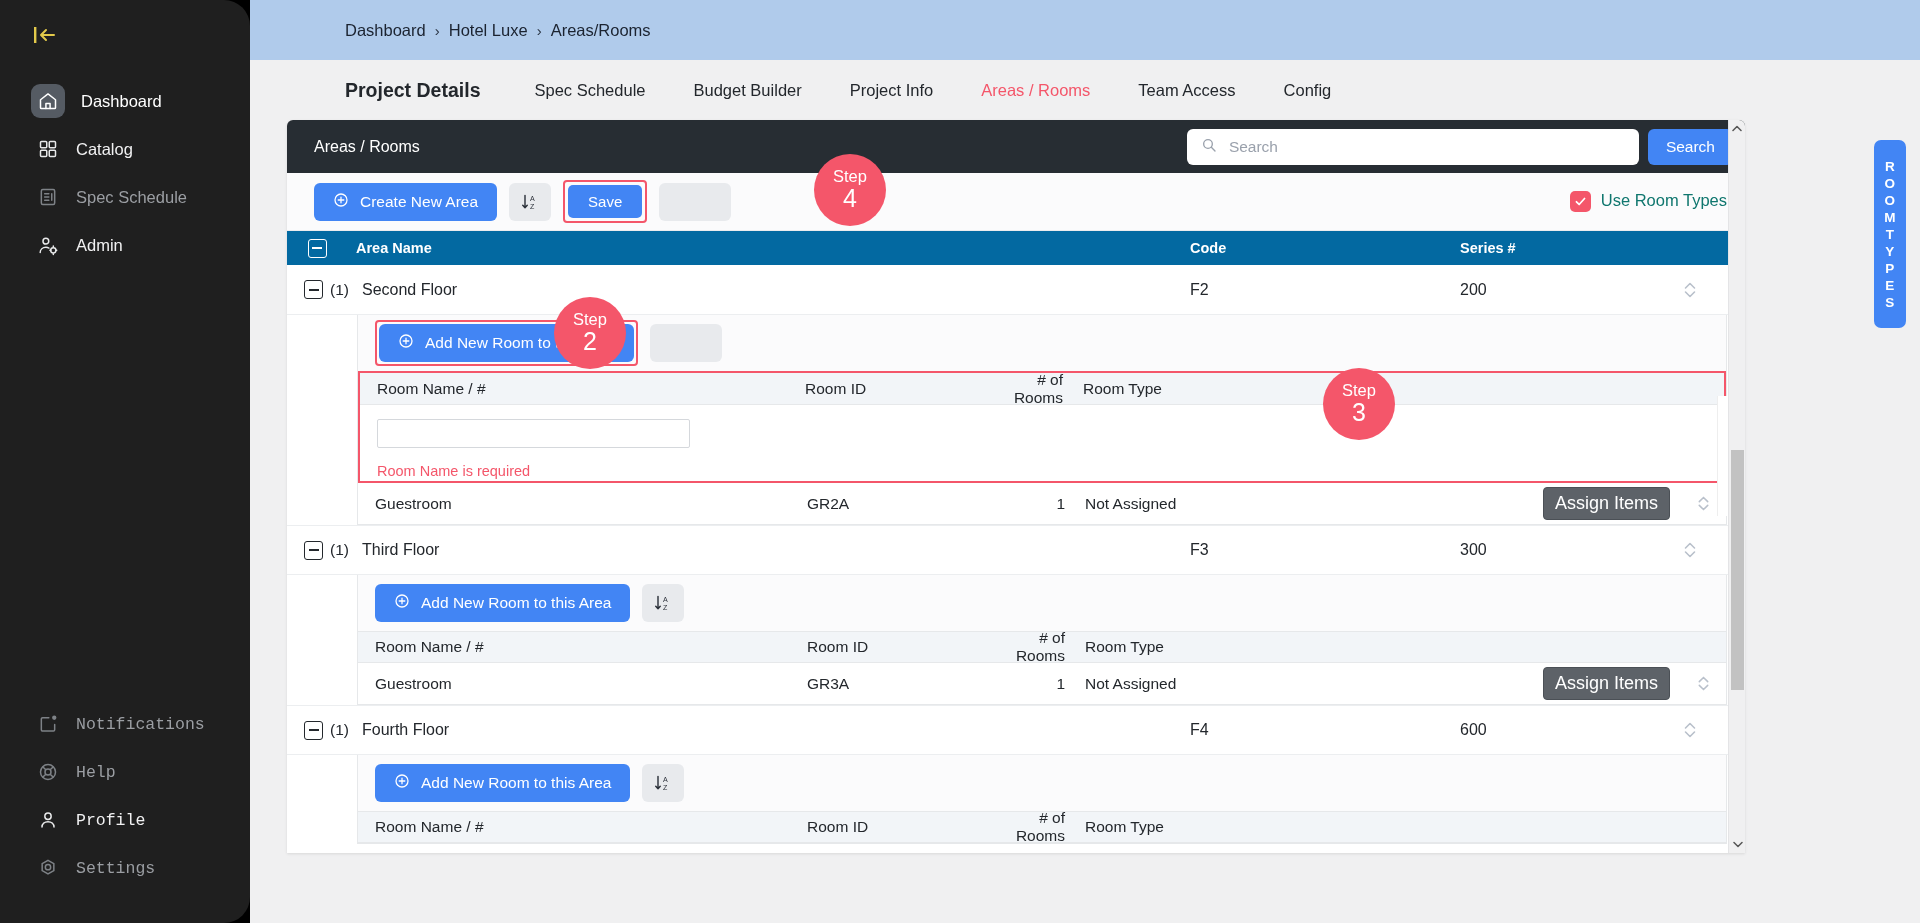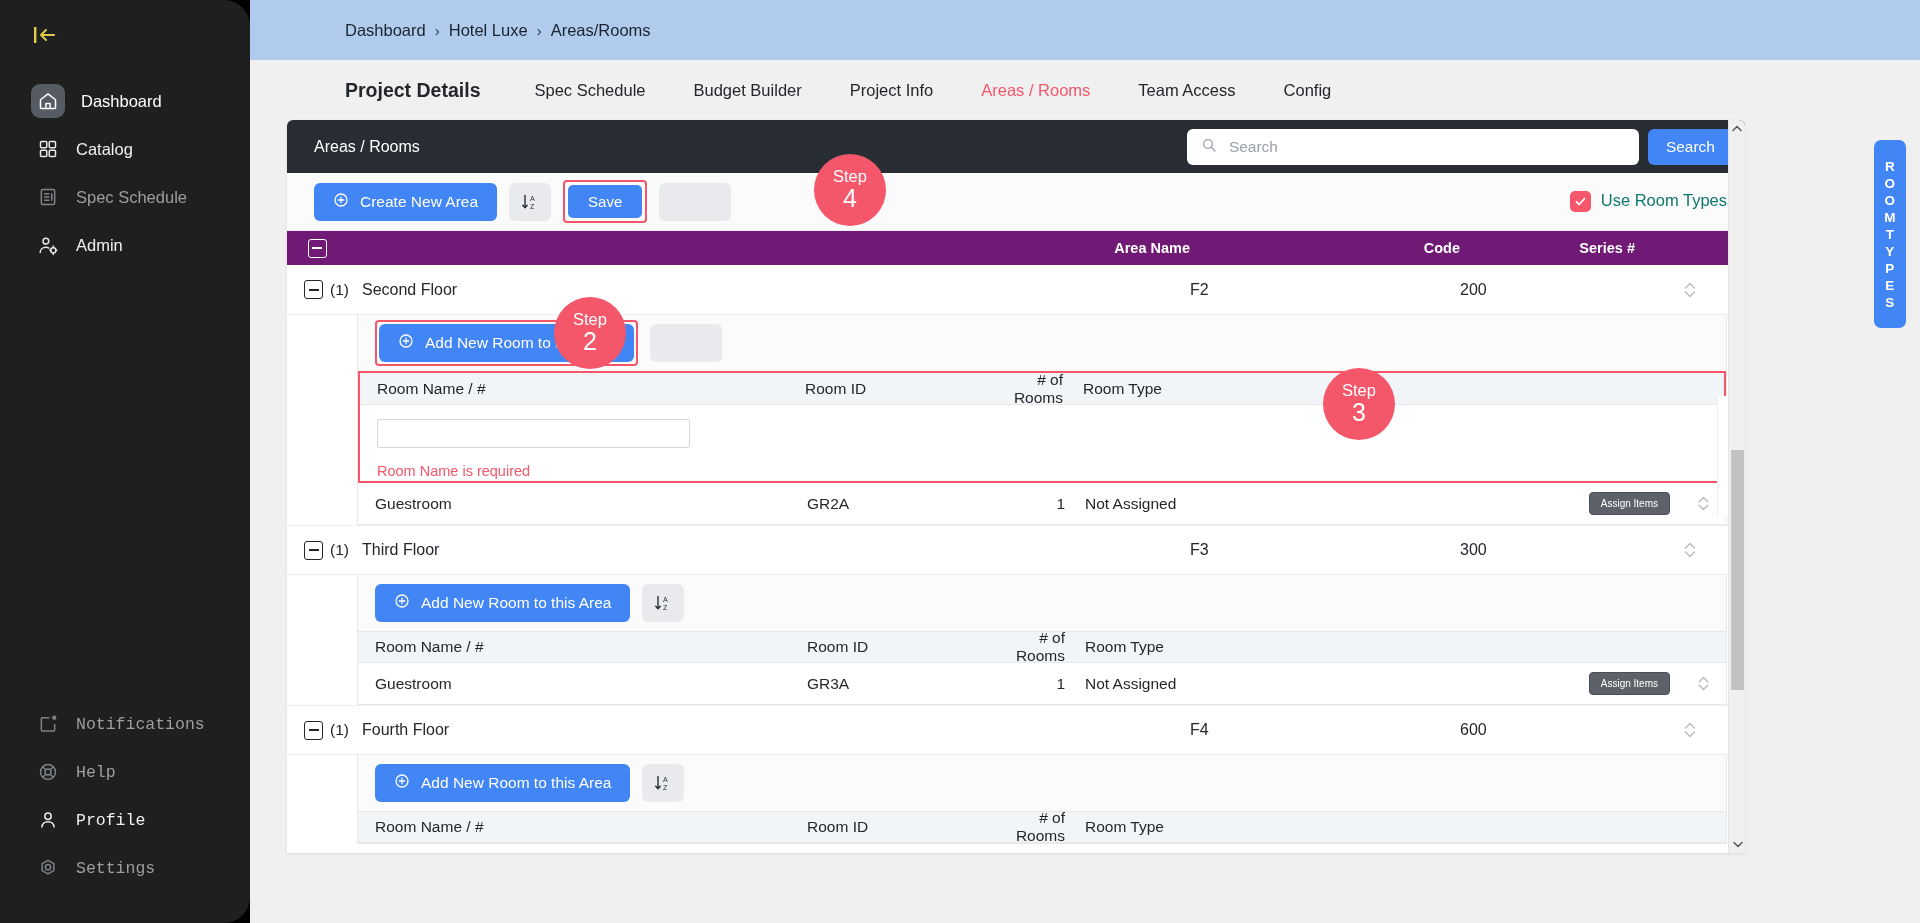--- a/index.html
+++ b/index.html
@@ -114,22 +114,22 @@
     font-size:16.5px; color:#0f766e; cursor:pointer;
   }
   .chk {
     width:21px; height:21px; background:#f4566a; border-radius:5px;
     display:flex; align-items:center; justify-content:center;
   }
 
   
   .tablearea { position:relative; height:622px; overflow:hidden; }
   .thead {
-    height:34px; background:#701a75; color:#fff; font-size:14.5px; font-weight:bold;
-    display:flex; align-items:center;text-align:right;
+    height:34px; background:#0369a1; color:#fff; font-size:14.5px; font-weight:bold;
+    display:flex; align-items:center;
   }
   .c-expand { width:60px; display:flex; justify-content:center; align-items:center; }
   .c-name   { flex:1; padding-left:9px; }
   .c-code   { width:270px; }
   .c-series { width:175px; }
   .c-sort   { width:110px; }
 
   .area-row {
     height:50px; display:flex; align-items:center; font-size:16px; color:#23272c;
     border-bottom:1px solid #eceef0; background:#fff;
@@ -171,21 +171,21 @@
     border-radius:2px; background:#fff; outline:none; padding:0 7px;
     font-size:15px; font-family:"Liberation Sans", sans-serif;
   }
   .errmsg {
     color:#f4566a; font-size:14.5px; padding-left:17px; height:20px;
     background:#fff; display:flex; align-items:center;
   }
   .redbox { border:2px solid #f4566a; position:relative; }
   .assign-btn {
     background:#5d6268; color:#fff; border:1px solid #4b5056; border-radius:4px;
-    font-size:10px; padding:5px 11px; cursor:pointer;
+    font-size:18px; padding:5px 11px; cursor:pointer;
     font-family:"Liberation Sans", sans-serif;
   }
 
   
   .step-badge {
     position:absolute; width:72px; height:72px; border-radius:50%;
     background:#f4566a; color:#fff; display:flex; flex-direction:column;
     align-items:center; justify-content:center; z-index:40; pointer-events:none;
   }
   .step-badge .s1 { font-size:16.5px; line-height:17px; }

